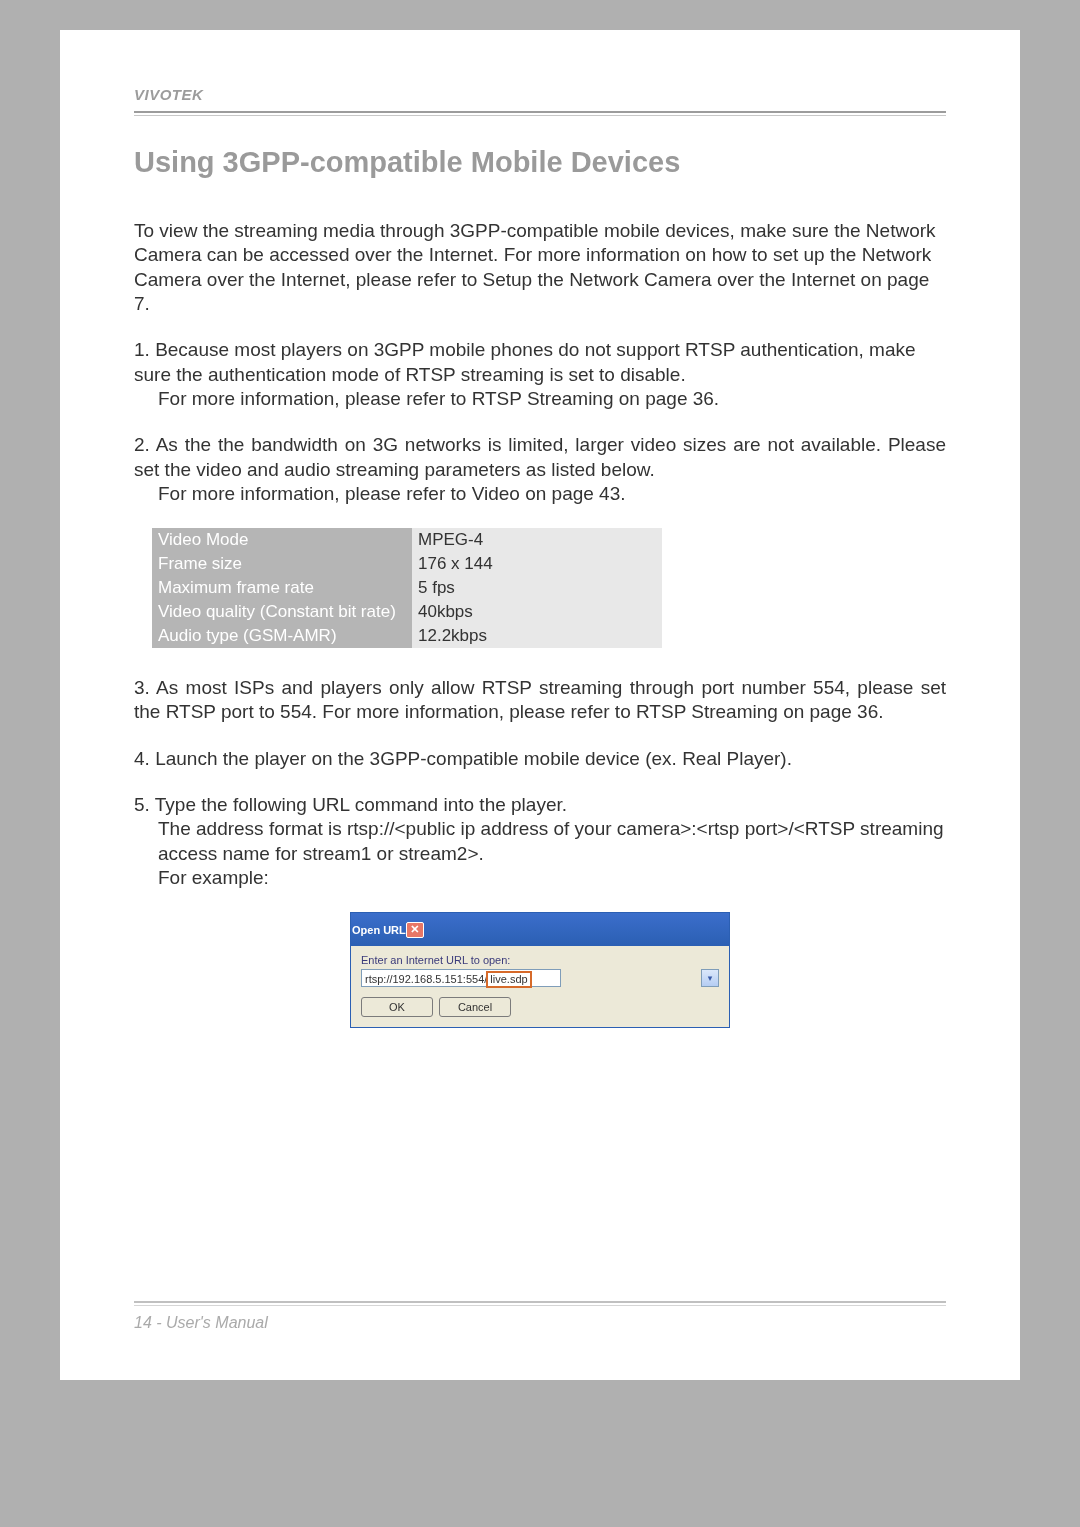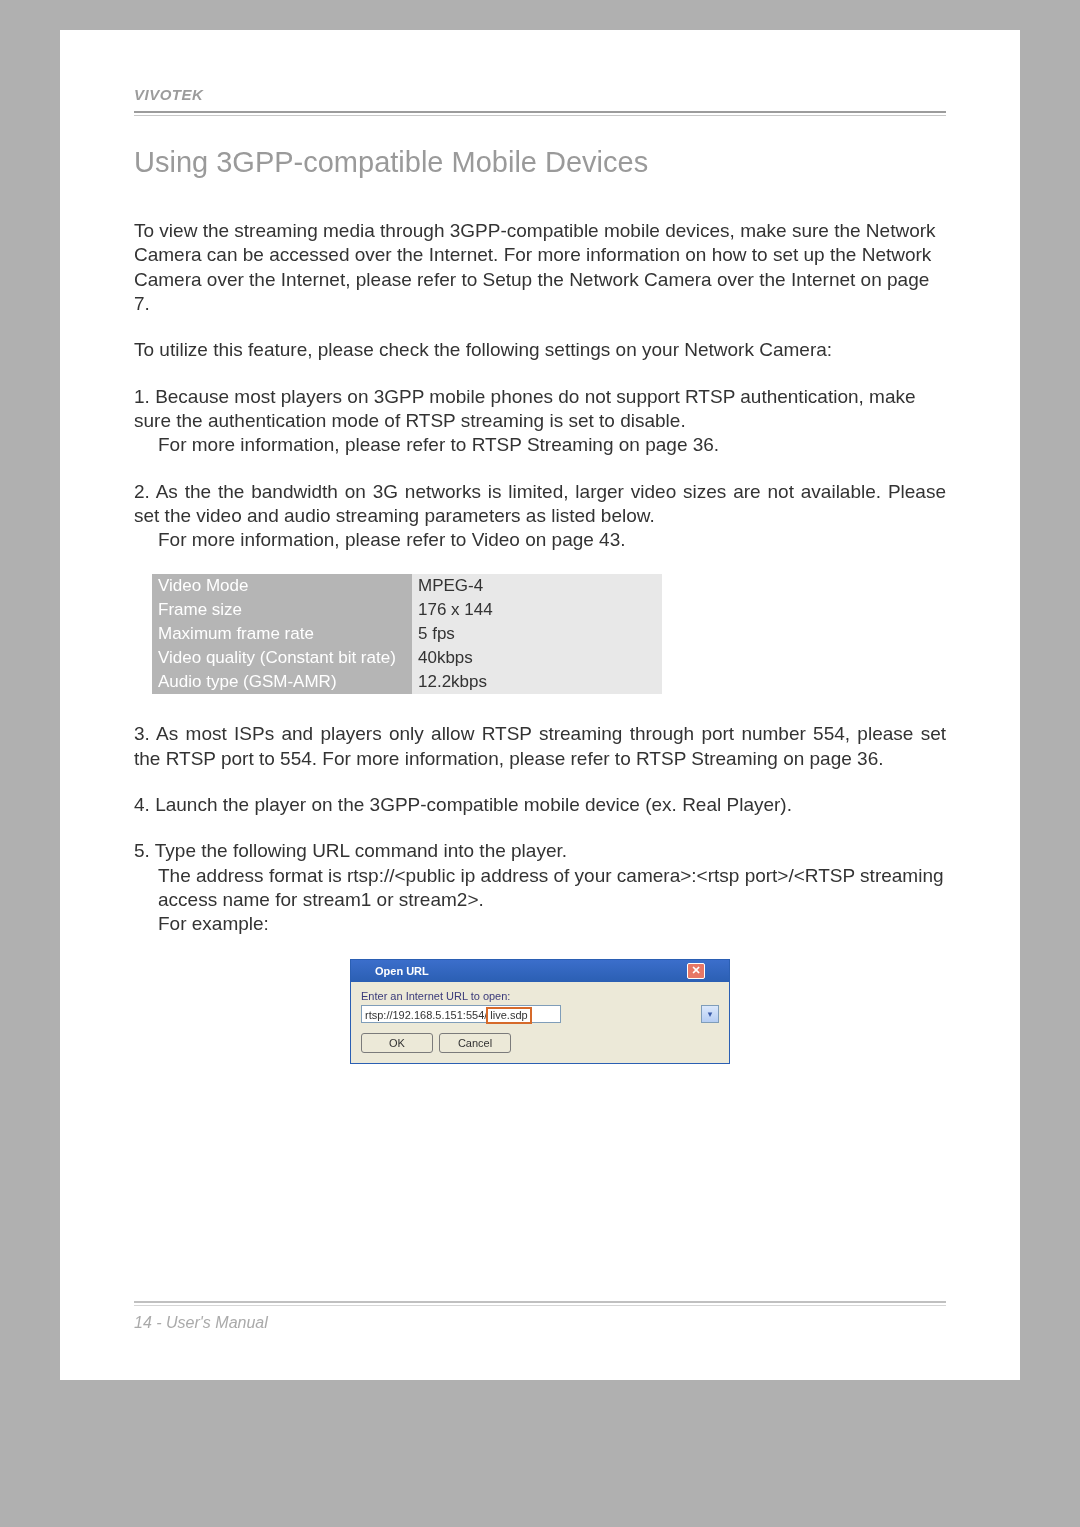--- a/index.html
+++ b/index.html
@@ -40,21 +40,21 @@
     border-top: 1px solid #c8c8c8;
     margin-top: 2px;
   }
   .content {
     padding: 30px 74px 0 74px;
     color: #333;
   }
   h1 {
     color: #9a9a9a;
     font-size: 29px;
-    font-weight: normal;
+    font-weight: bold;
     margin-bottom: 40px;
   }
   p {
     font-size: 19px;
     color: #333;
     line-height: 1.28;
     margin-bottom: 22px;
   }
   .num-item { font-size: 19px; color: #333; line-height: 1.28; margin-bottom: 22px; }
   .num-item .num { display: inline; }
@@ -89,25 +89,24 @@
     width: 380px;
     border: 1px solid #2b5fb3;
     background: #ece9d8;
     font-family: Tahoma, Arial, sans-serif;
     font-size: 11px;
   }
   .dlg-title {
     background: linear-gradient(#3b6ecb, #2b5fb3);
     color: #fff;
     font-weight: bold;
-    padding: 4px 24px;
-    display: flex;
-    justify-content: space-between;
-    align-items: center;
-    height: 22px;
+    padding: 4px 1px;
+    display: flex;
+    align-items: center;
+    height: 33px;
   }
   .dlg-close {
     background: #e77766;
     border: 1px solid #fff;
     width: 18px;
     height: 16px;
     color: #fff;
     font-weight: bold;
     font-size: 11px;
     display: flex;
@@ -207,21 +206,20 @@
     <div class="brand">VIVOTEK</div>
     <hr class="hr1">
     <hr class="hr2">
   </div>
 
   <div class="content">
     <h1>Using 3GPP-compatible Mobile Devices</h1>
 
     <p>To view the streaming media through 3GPP-compatible mobile devices, make sure the Network Camera can be accessed over the Internet. For more information on how to set up the Network Camera over the Internet, please refer to Setup the Network Camera over the Internet on page 7.</p>
 
-    <p>To utilize this feature, please check the following settings on your Network Camera:</p>
 
     <div class="num-item">
       <span class="num">1. </span><span class="body">Because most players on 3GPP mobile phones do not support RTSP authentication, make sure the authentication mode of RTSP streaming is set to disable.</span>
       <span class="indent">For more information, please refer to RTSP Streaming on page 36.</span>
     </div>
 
     <div class="num-item justify">
       <span class="num">2. </span><span class="body">As the the bandwidth on 3G networks is limited, larger video sizes are not available. Please set the video and audio streaming parameters as listed below.</span>
       <span class="indent" style="text-align:left">For more information, please refer to Video on page 43.</span>
     </div>

